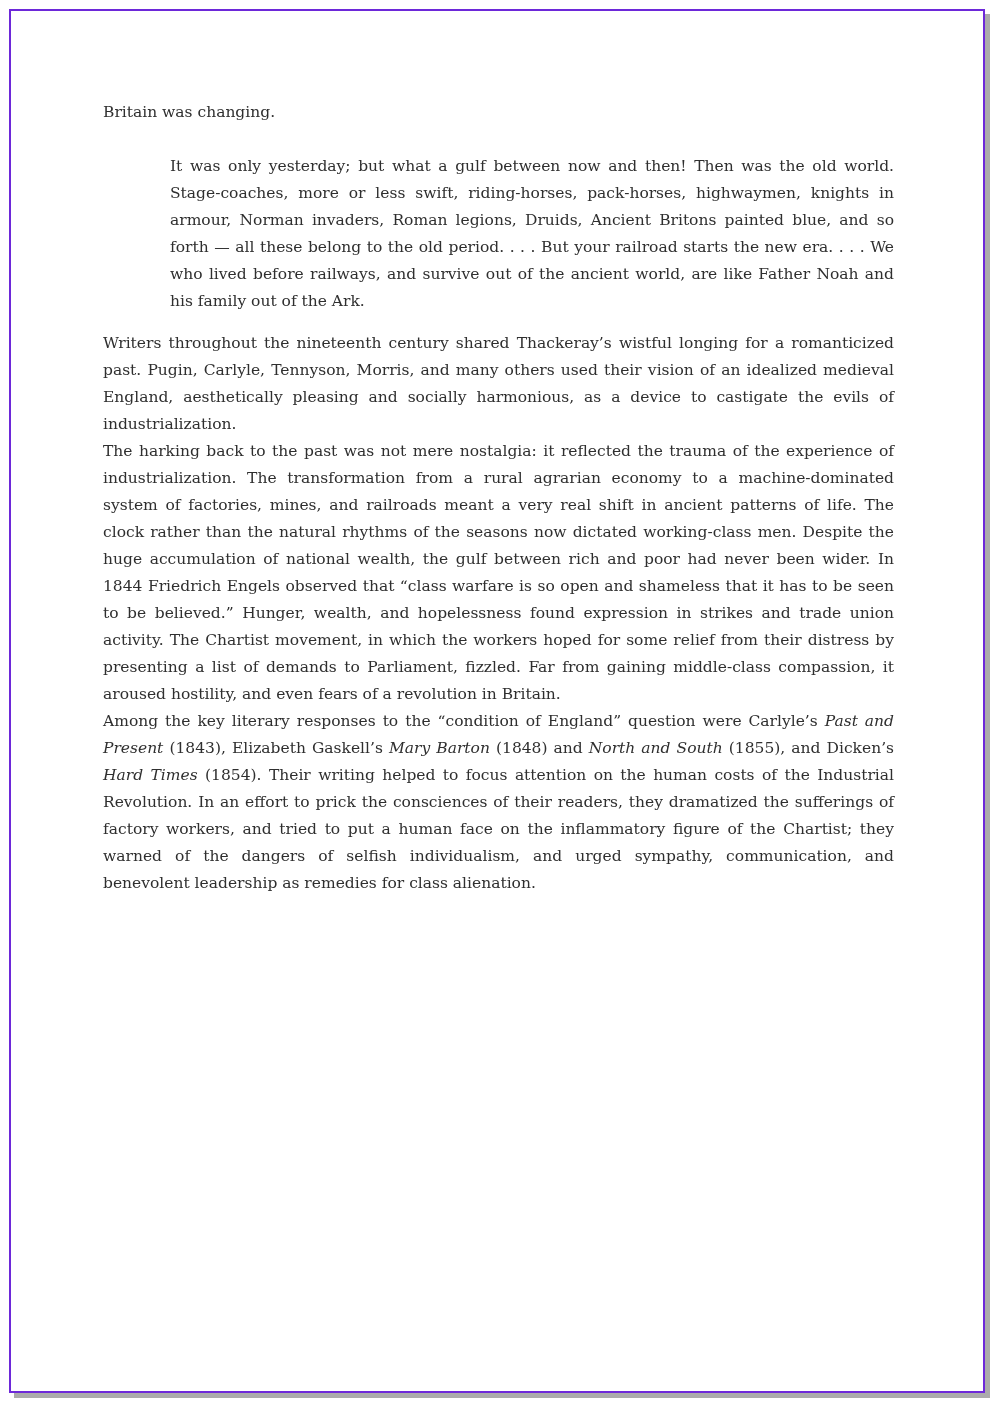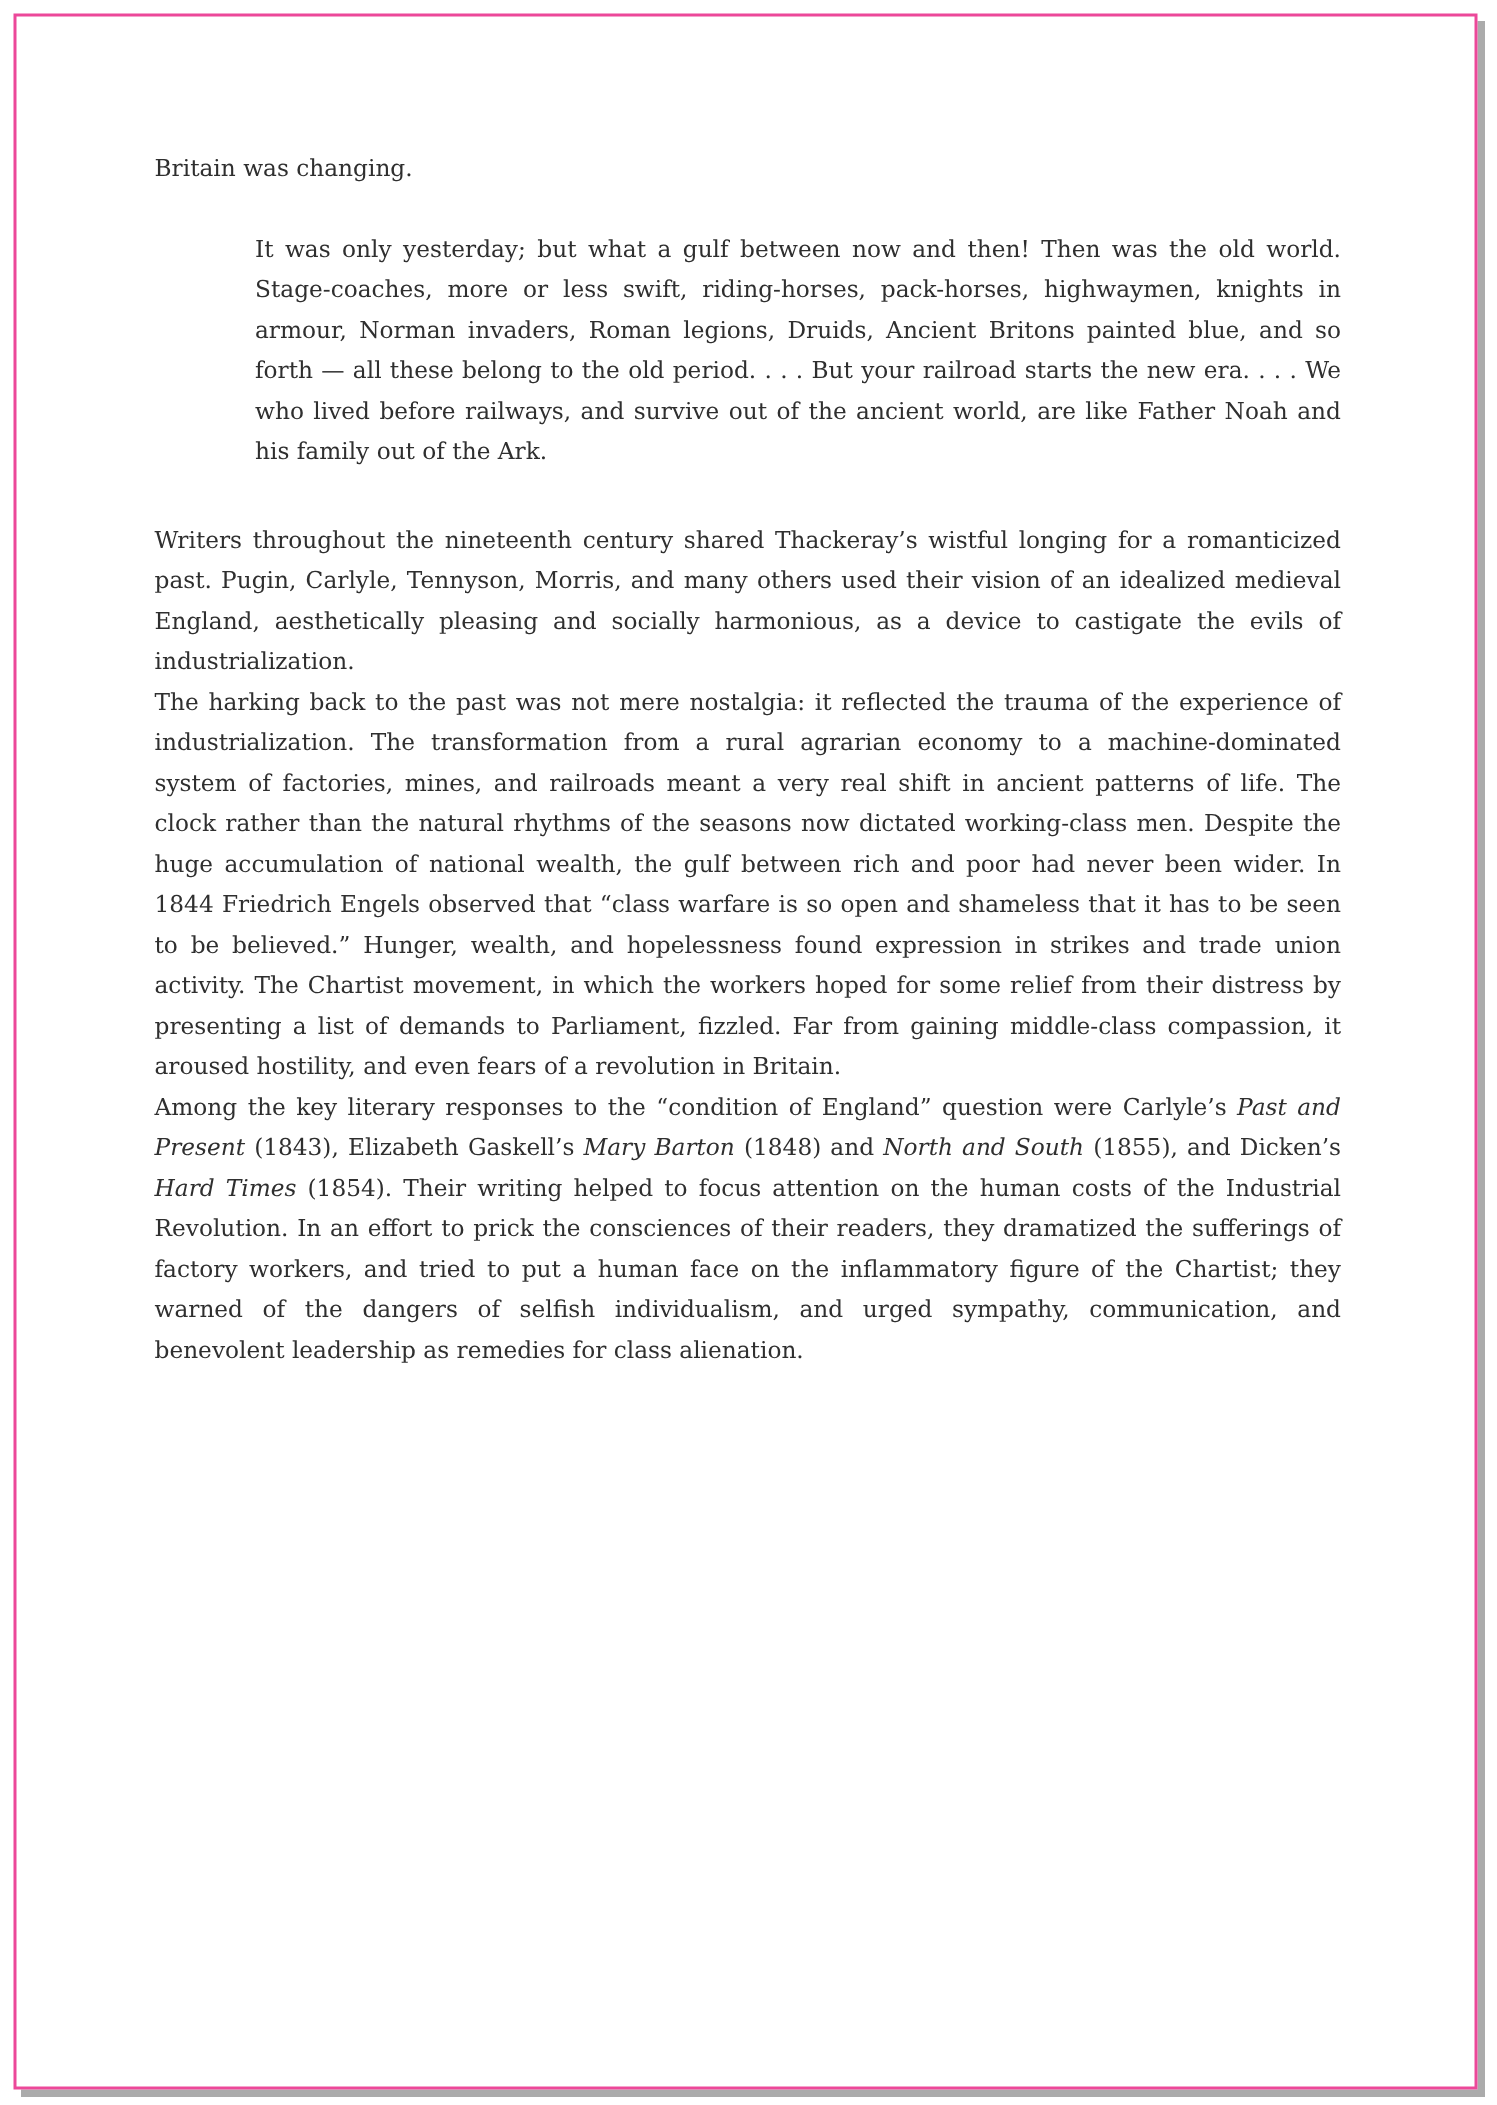--- a/index.html
+++ b/index.html
@@ -14,37 +14,37 @@
     font-family: "DejaVu Serif", "Liberation Serif", serif;
   }
   .page {
     position: absolute;
     left: 9px;
     top: 9px;
     width: 976px;
     height: 1384px;
     box-sizing: border-box;
     background: #ffffff;
-    border: 2px solid #ec4899;
+    border: 2px solid #6d28d9;
     box-shadow: 5px 5px 0 #ababab;
   }
   .content {
     box-sizing: border-box;
     padding: 88px 89px 0 92px;
     color: #2f2f2f;
     font-size: 15.5px;
     line-height: 27px;
     text-align: justify;
     text-justify: inter-word;
   }
   .content p {
     margin: 0;
   }
   .content p.quote {
-    margin: 27px 0 32px 67px;
+    margin: 27px 0 15px 67px;
   }
   .content em {
     font-style: italic;
   }
 </style>
 </head>
 <body>
 
 <div class="page">
   <div class="content">

